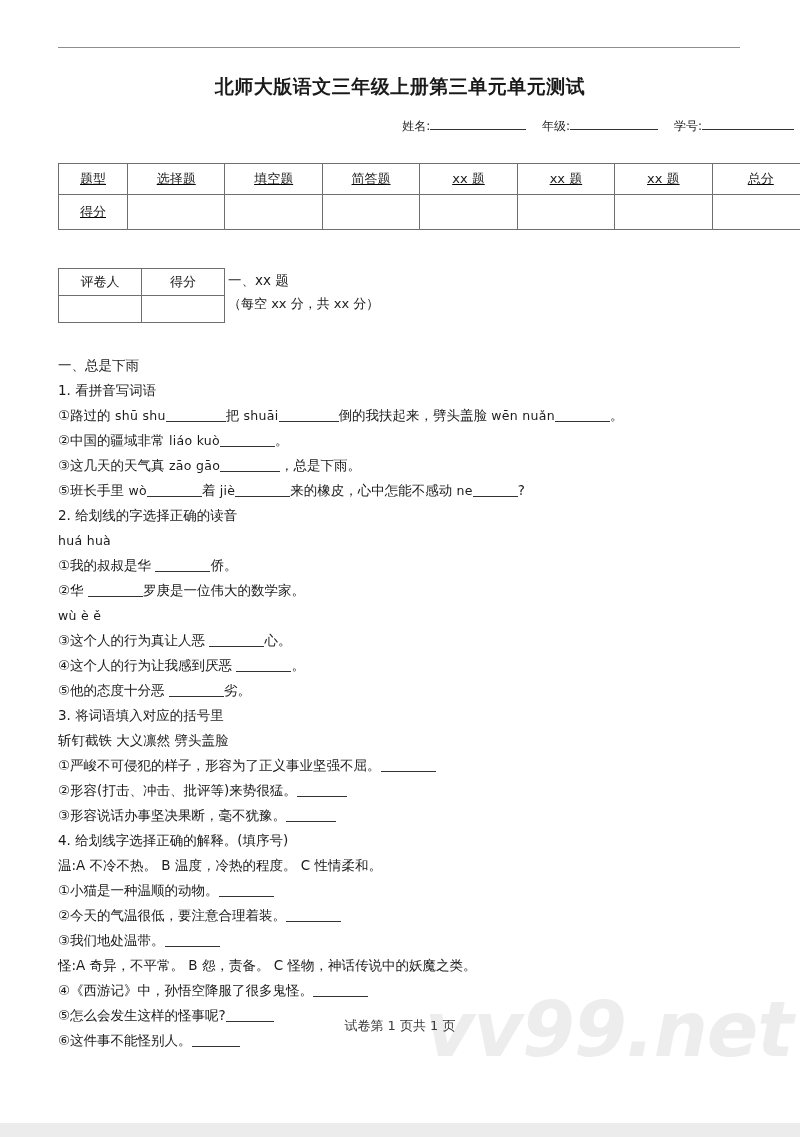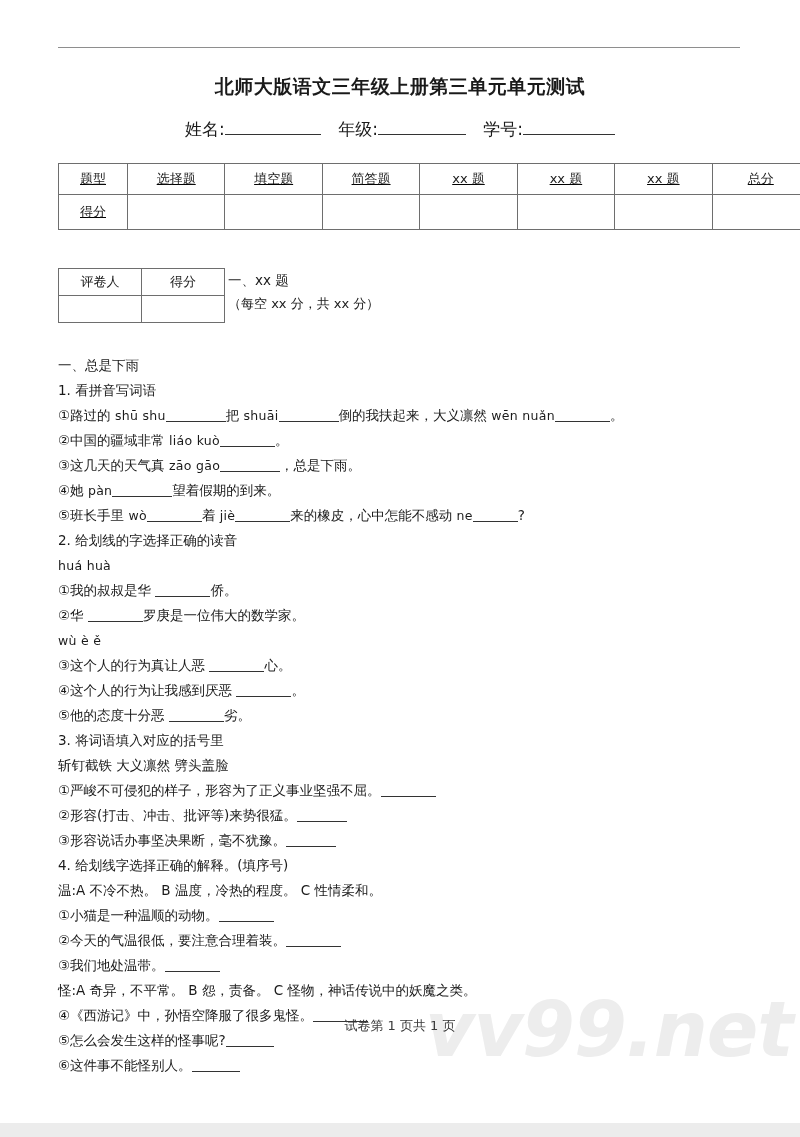--- a/index.html
+++ b/index.html
@@ -55,22 +55,22 @@
     font-size: 19px;
     font-weight: bold;
     color: #1a1a1a;
     letter-spacing: 0.5px;
   }
   .idline {
     position: absolute;
     left: 0;
     top: 118px;
     width: 800px;
-    text-align: center;
-    font-size: 17px;
+    text-align: right;
+    font-size: 12px;
     color: #1a1a1a;
   }
   .idline .field {
     margin: 0 6px;
   }
   .idline .blank {
     display: inline-block;
     border-bottom: 1px solid #333;
     vertical-align: baseline;
   }
@@ -237,27 +237,26 @@
       <div>一、xx 题</div>
       <div class="sub">（每空 xx 分，共 xx 分）</div>
     </div>
 
     <div class="body-block">
 
       <p>一、总是下雨</p>
 
       <p>1. 看拼音写词语</p>
 
-      <p><span>①</span><span>路过的 </span><span class="py">shū shu</span><span class="u u-60"></span><span>把 </span><span class="py">shuāi</span><span class="u u-60"></span><span>倒的我扶起来，大义凛然 </span><span class="py">wēn nuǎn</span><span class="u u-55"></span><span>。</span></p>
+      <p><span>①</span><span>路过的 </span><span class="py">shū shu</span><span class="u u-60"></span><span>把 </span><span class="py">shuāi</span><span class="u u-60"></span><span>倒的我扶起来，劈头盖脸 </span><span class="py">wēn nuǎn</span><span class="u u-55"></span><span>。</span></p>
 
       <p><span>②</span><span>中国的疆域非常 </span><span class="py">liáo kuò</span><span class="u u-55"></span><span>。</span></p>
 
       <p><span>③</span><span>这几天的天气真 </span><span class="py">zāo gāo</span><span class="u u-60"></span><span>，总是下雨。</span></p>
 
-      <p><span>④</span><span>她 </span><span class="py">pàn</span><span class="u u-60"></span><span>望着假期的到来。</span></p>
 
       <p><span>⑤</span><span>班长手里 </span><span class="py">wò</span><span class="u u-55"></span><span>着 </span><span class="py">jiè</span><span class="u u-55"></span><span>来的橡皮，心中怎能不感动 </span><span class="py">ne</span><span class="u u-45"></span><span>?</span></p>
 
       <p>2. 给划线的字选择正确的读音</p>
 
       <p class="py">huá huà</p>
 
       <p><span>①</span><span>我的叔叔是华 </span><span class="u u-55"></span><span>侨。</span></p>
 
       <p><span>②</span><span>华 </span><span class="u u-55"></span><span>罗庚是一位伟大的数学家。</span></p>

